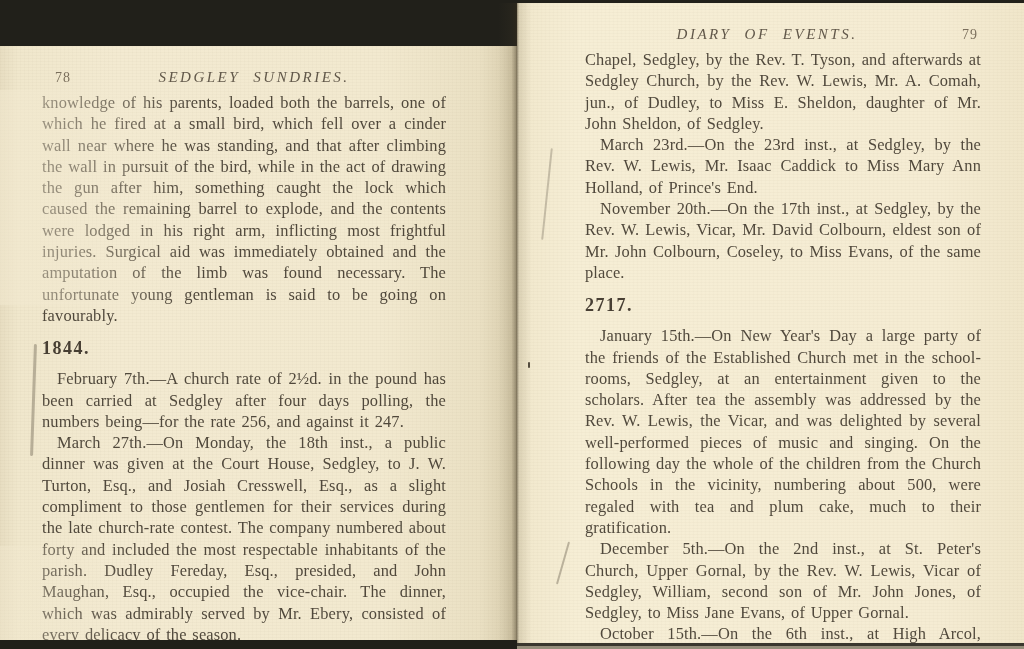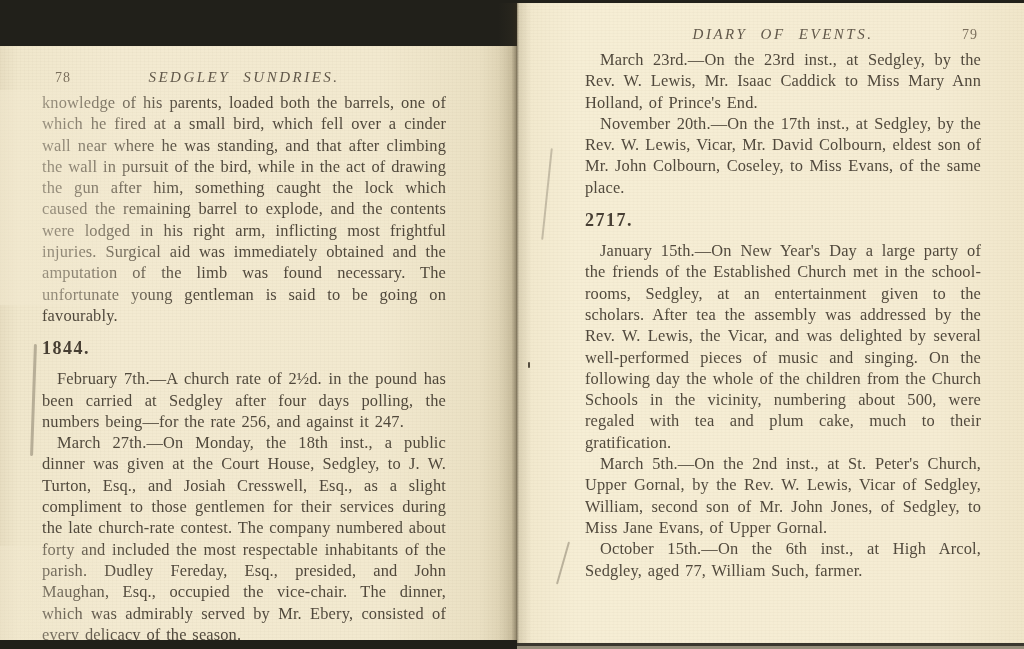--- a/index.html
+++ b/index.html
@@ -56,22 +56,22 @@
   }
   .pagenum-left{left:55px;}
   .pagenum-right{right:46px;text-align:center;}
   .running-title{
     position:absolute;top:23px;
     font-style:italic;font-size:15px;
     letter-spacing:2.5px;word-spacing:7px;
     color:rgba(70,61,49,0.85);
     text-align:center;
   }
-  .running-title-left{left:42px;width:404px;}
-  .running-title-right{left:68px;width:396px;}
+  .running-title-left{left:52px;width:404px;}
+  .running-title-right{left:52px;width:396px;}
 
   
   .page-body{position:absolute;top:46px;}
   .page-left .page-body{left:42px;width:404px;}
   .page-right .page-body{left:68px;width:396px;}
   .para{
     font-size:16.4px;line-height:21.3px;
     color:rgba(62,54,43,0.90);
     text-align:justify;
     letter-spacing:0.15px;
@@ -119,25 +119,26 @@
         <div class="para indent">May 8th.—On the 4th inst., at Sedgley, by the Rev. H. S. Fletcher, Mr. Thomas Spencer, of Moat Forge, Tipton, to Miss Hannah Norton, of Coseley.</div>
       </div>
     <div class="wear wear-top-left"></div>
     <div class="wear wear-bottom-left"></div>
   </div>
 
   <div class="page page-right">
     <div class="running-title running-title-right">DIARY OF EVENTS.</div>
     <div class="pagenum pagenum-right">79</div>
     <div class="page-body">
+        <div class="para">Chapel, Sedgley, by the Rev. T. Tyson, and afterwards at Sedgley Church, by the Rev. W. Lewis, Mr. A. Comah, jun., of Dudley, to Miss E. Sheldon, daughter of Mr. John Sheldon, of Sedgley.</div>
         <div class="para indent">March 23rd.—On the 23rd inst., at Sedgley, by the Rev. W. Lewis, Mr. Isaac Caddick to Miss Mary Ann Holland, of Prince's End.</div>
         <div class="para indent">November 20th.—On the 17th inst., at Sedgley, by the Rev. W. Lewis, Vicar, Mr. David Colbourn, eldest son of Mr. John Colbourn, Coseley, to Miss Evans, of the same place.</div>
         <div class="year-heading">2717.</div>
         <div class="para indent">January 15th.—On New Year's Day a large party of the friends of the Established Church met in the school-rooms, Sedgley, at an entertainment given to the scholars. After tea the assembly was addressed by the Rev. W. Lewis, the Vicar, and was delighted by several well-performed pieces of music and singing. On the following day the whole of the children from the Church Schools in the vicinity, numbering about 500, were regaled with tea and plum cake, much to their gratification.</div>
-        <div class="para indent">March 5th.—On the 2nd inst., at St. Peter's Church, Upper Gornal, by the Rev. W. Lewis, Vicar of Sedgley, William, second son of Mr. John Jones, of Sedgley, to Miss Jane Evans, of Upper Gornal.</div>
+        <div class="para indent">December 5th.—On the 2nd inst., at St. Peter's Church, Upper Gornal, by the Rev. W. Lewis, Vicar of Sedgley, William, second son of Mr. John Jones, of Sedgley, to Miss Jane Evans, of Upper Gornal.</div>
         <div class="para indent">October 15th.—On the 6th inst., at High Arcol, Sedgley, aged 77, William Such, farmer.</div>
       </div>
   </div>
 
   <div class="gutter-shadow"></div>
   <div class="bottom-left-strip"></div>
   <div class="bottom-right-sliver"></div>
 
   <div class="pencil-mark mark-a"></div>
   <div class="pencil-mark mark-b"></div>

